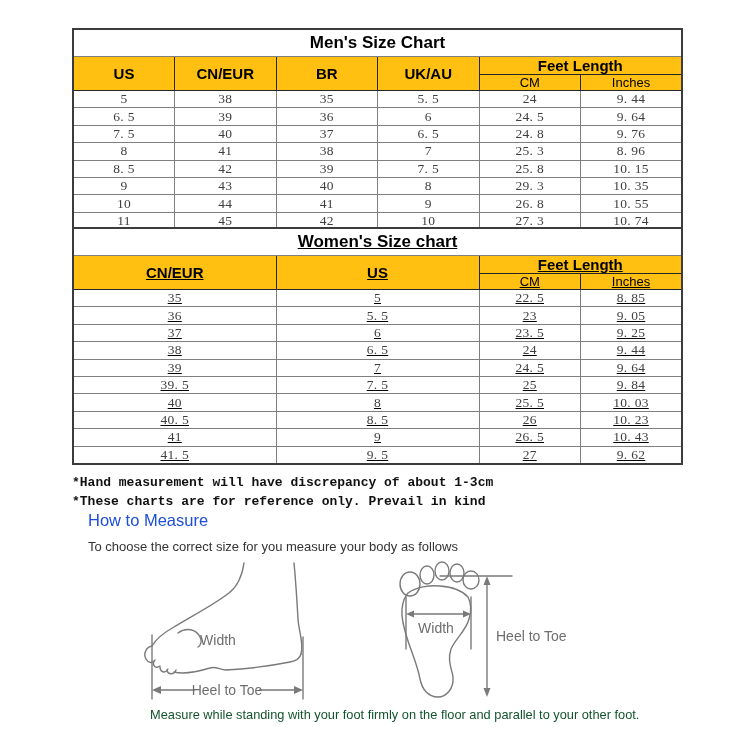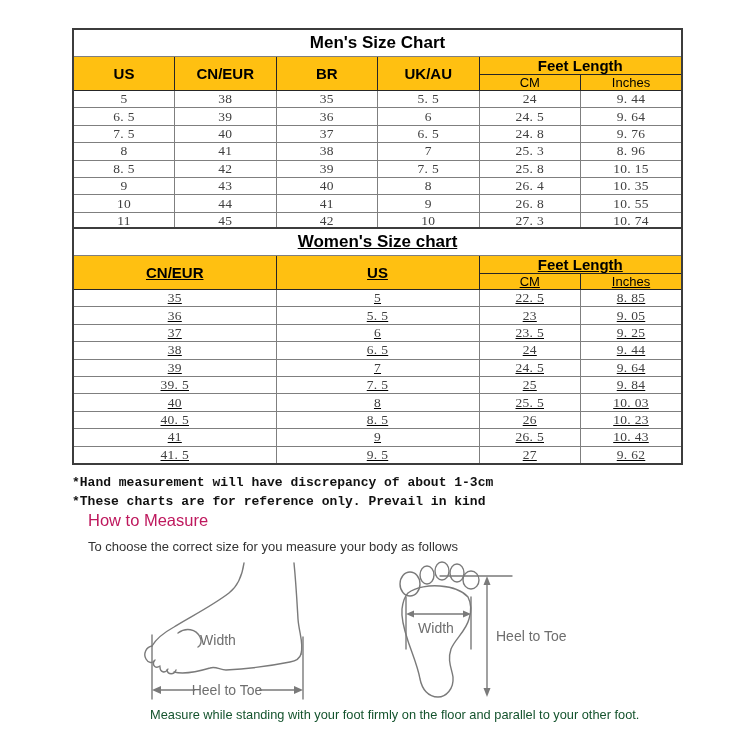--- a/index.html
+++ b/index.html
@@ -70,21 +70,21 @@
     line-height: 19px;
     white-space: nowrap;
   }
 
   
   .htm-heading {
     position: absolute;
     left: 88px;
     top: 511px;
     font-size: 16.5px;
-    color: #be185d;
+    color: #1d4ed8;
   }
   .htm-intro {
     position: absolute;
     left: 88px;
     top: 539px;
     font-size: 13px;
     color: #333333;
   }
   .diagram-svg {
     position: absolute;
@@ -180,21 +180,21 @@
           <td>7. 5</td>
           <td>25. 8</td>
           <td>10. 15</td>
         </tr>
 
         <tr>
           <td>9</td>
           <td>43</td>
           <td>40</td>
           <td>8</td>
-          <td>26. 4</td>
+          <td>29. 3</td>
           <td>10. 35</td>
         </tr>
 
         <tr>
           <td>10</td>
           <td>44</td>
           <td>41</td>
           <td>9</td>
           <td>26. 8</td>
           <td>10. 55</td>

